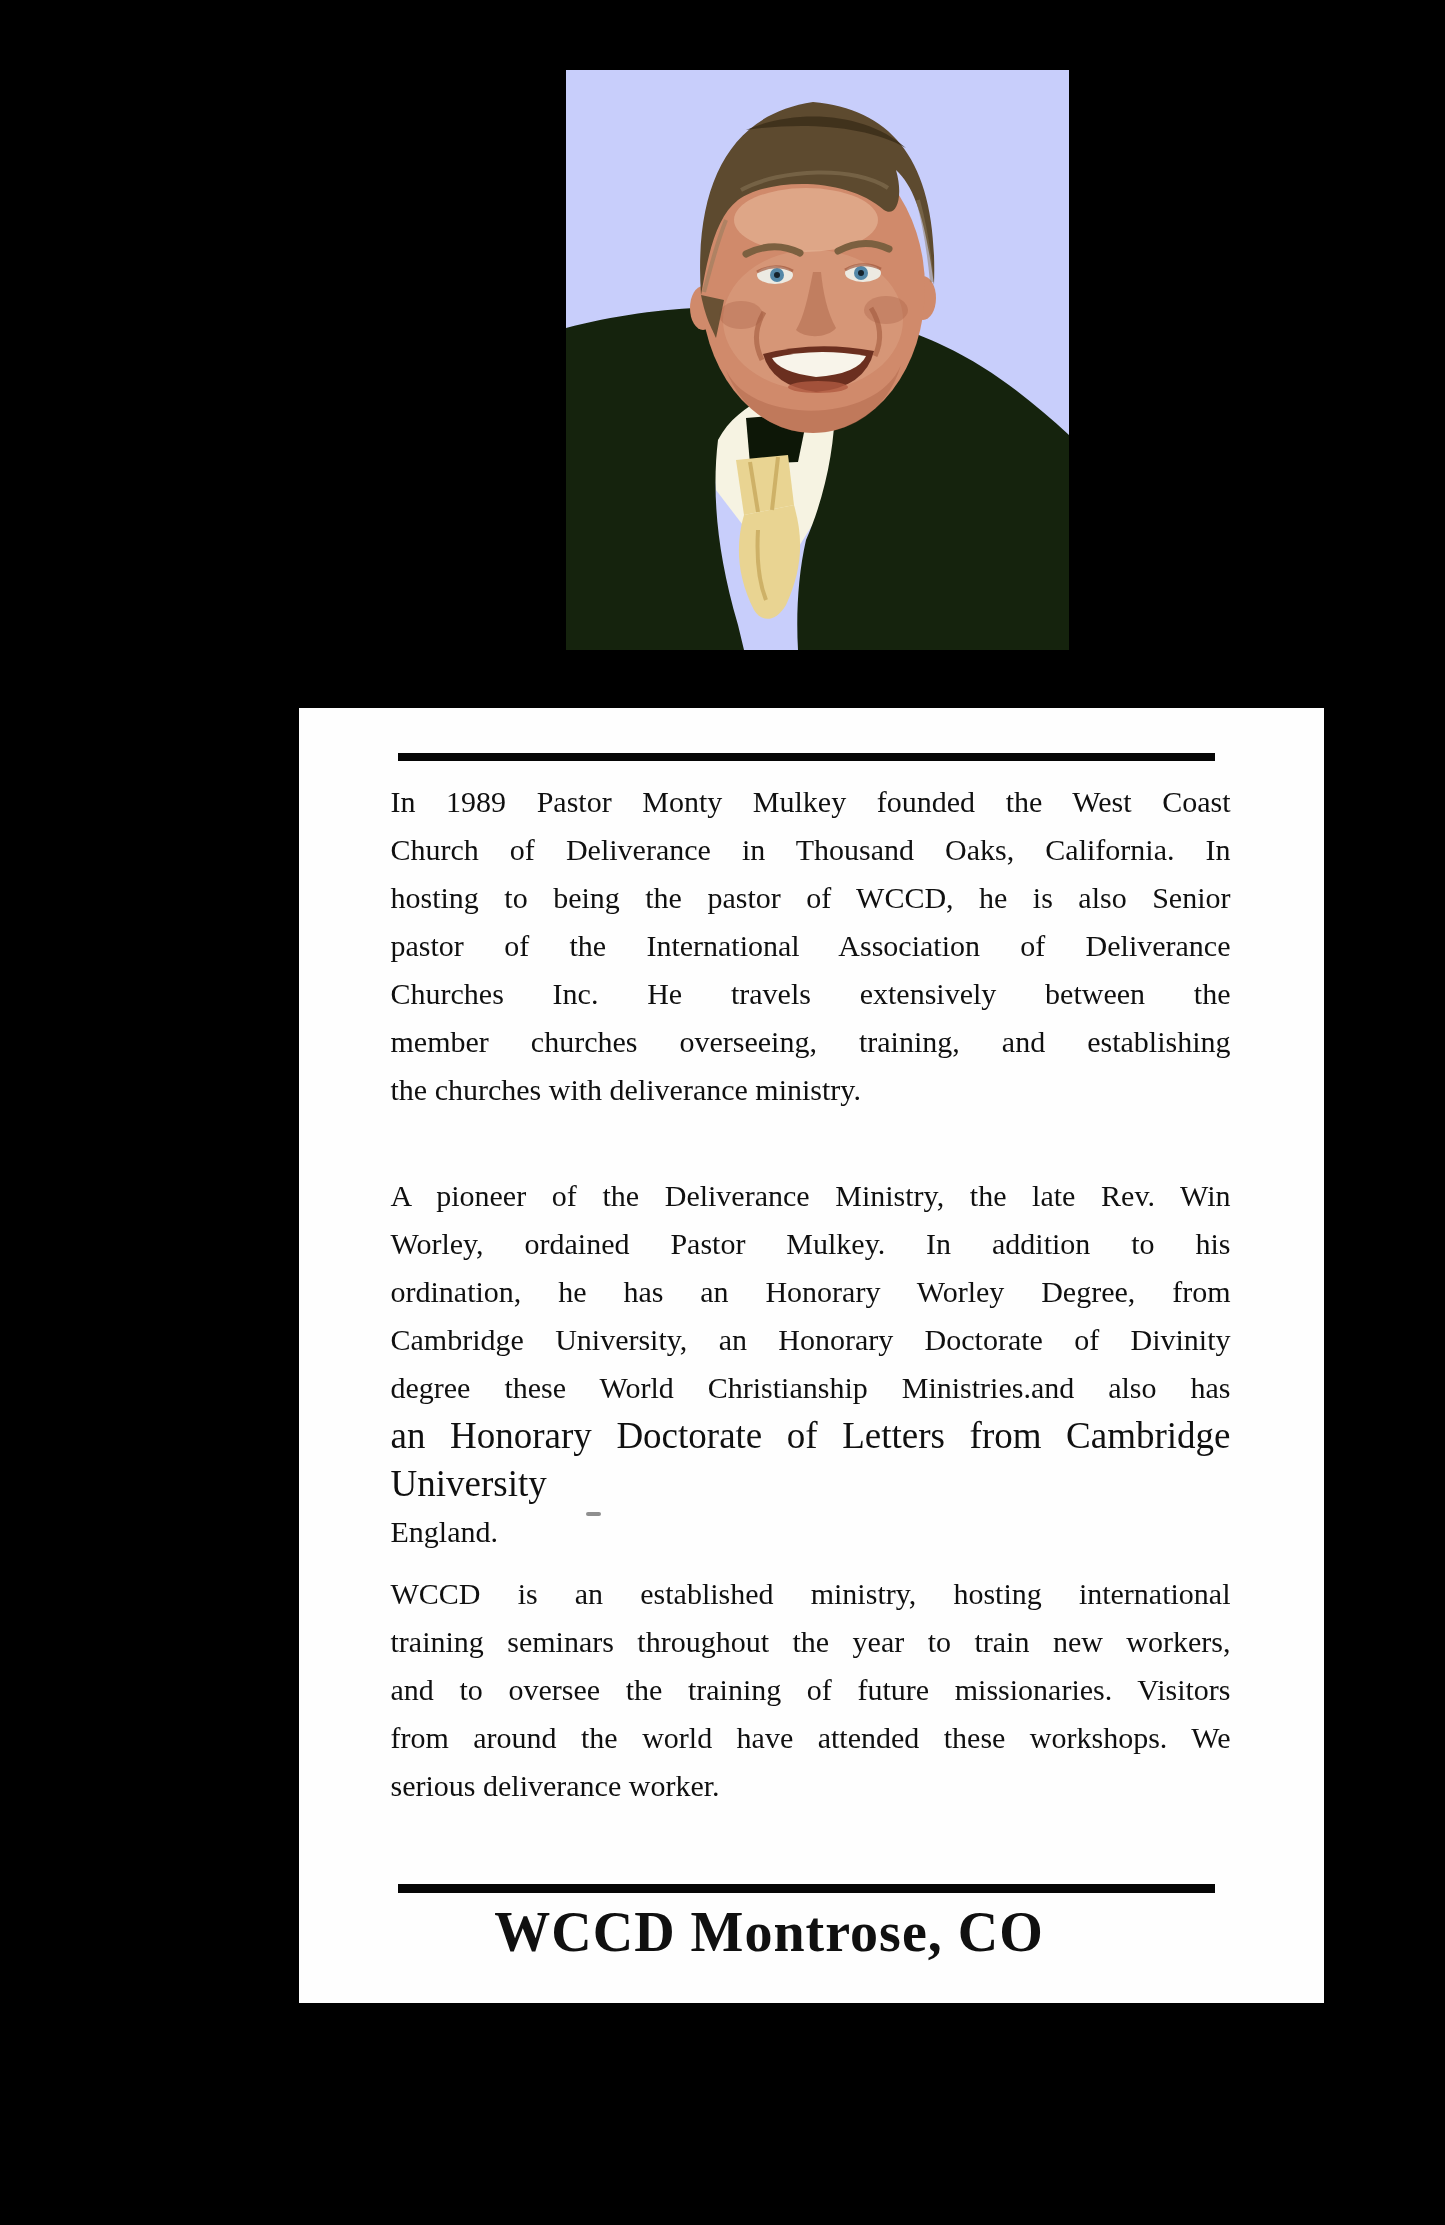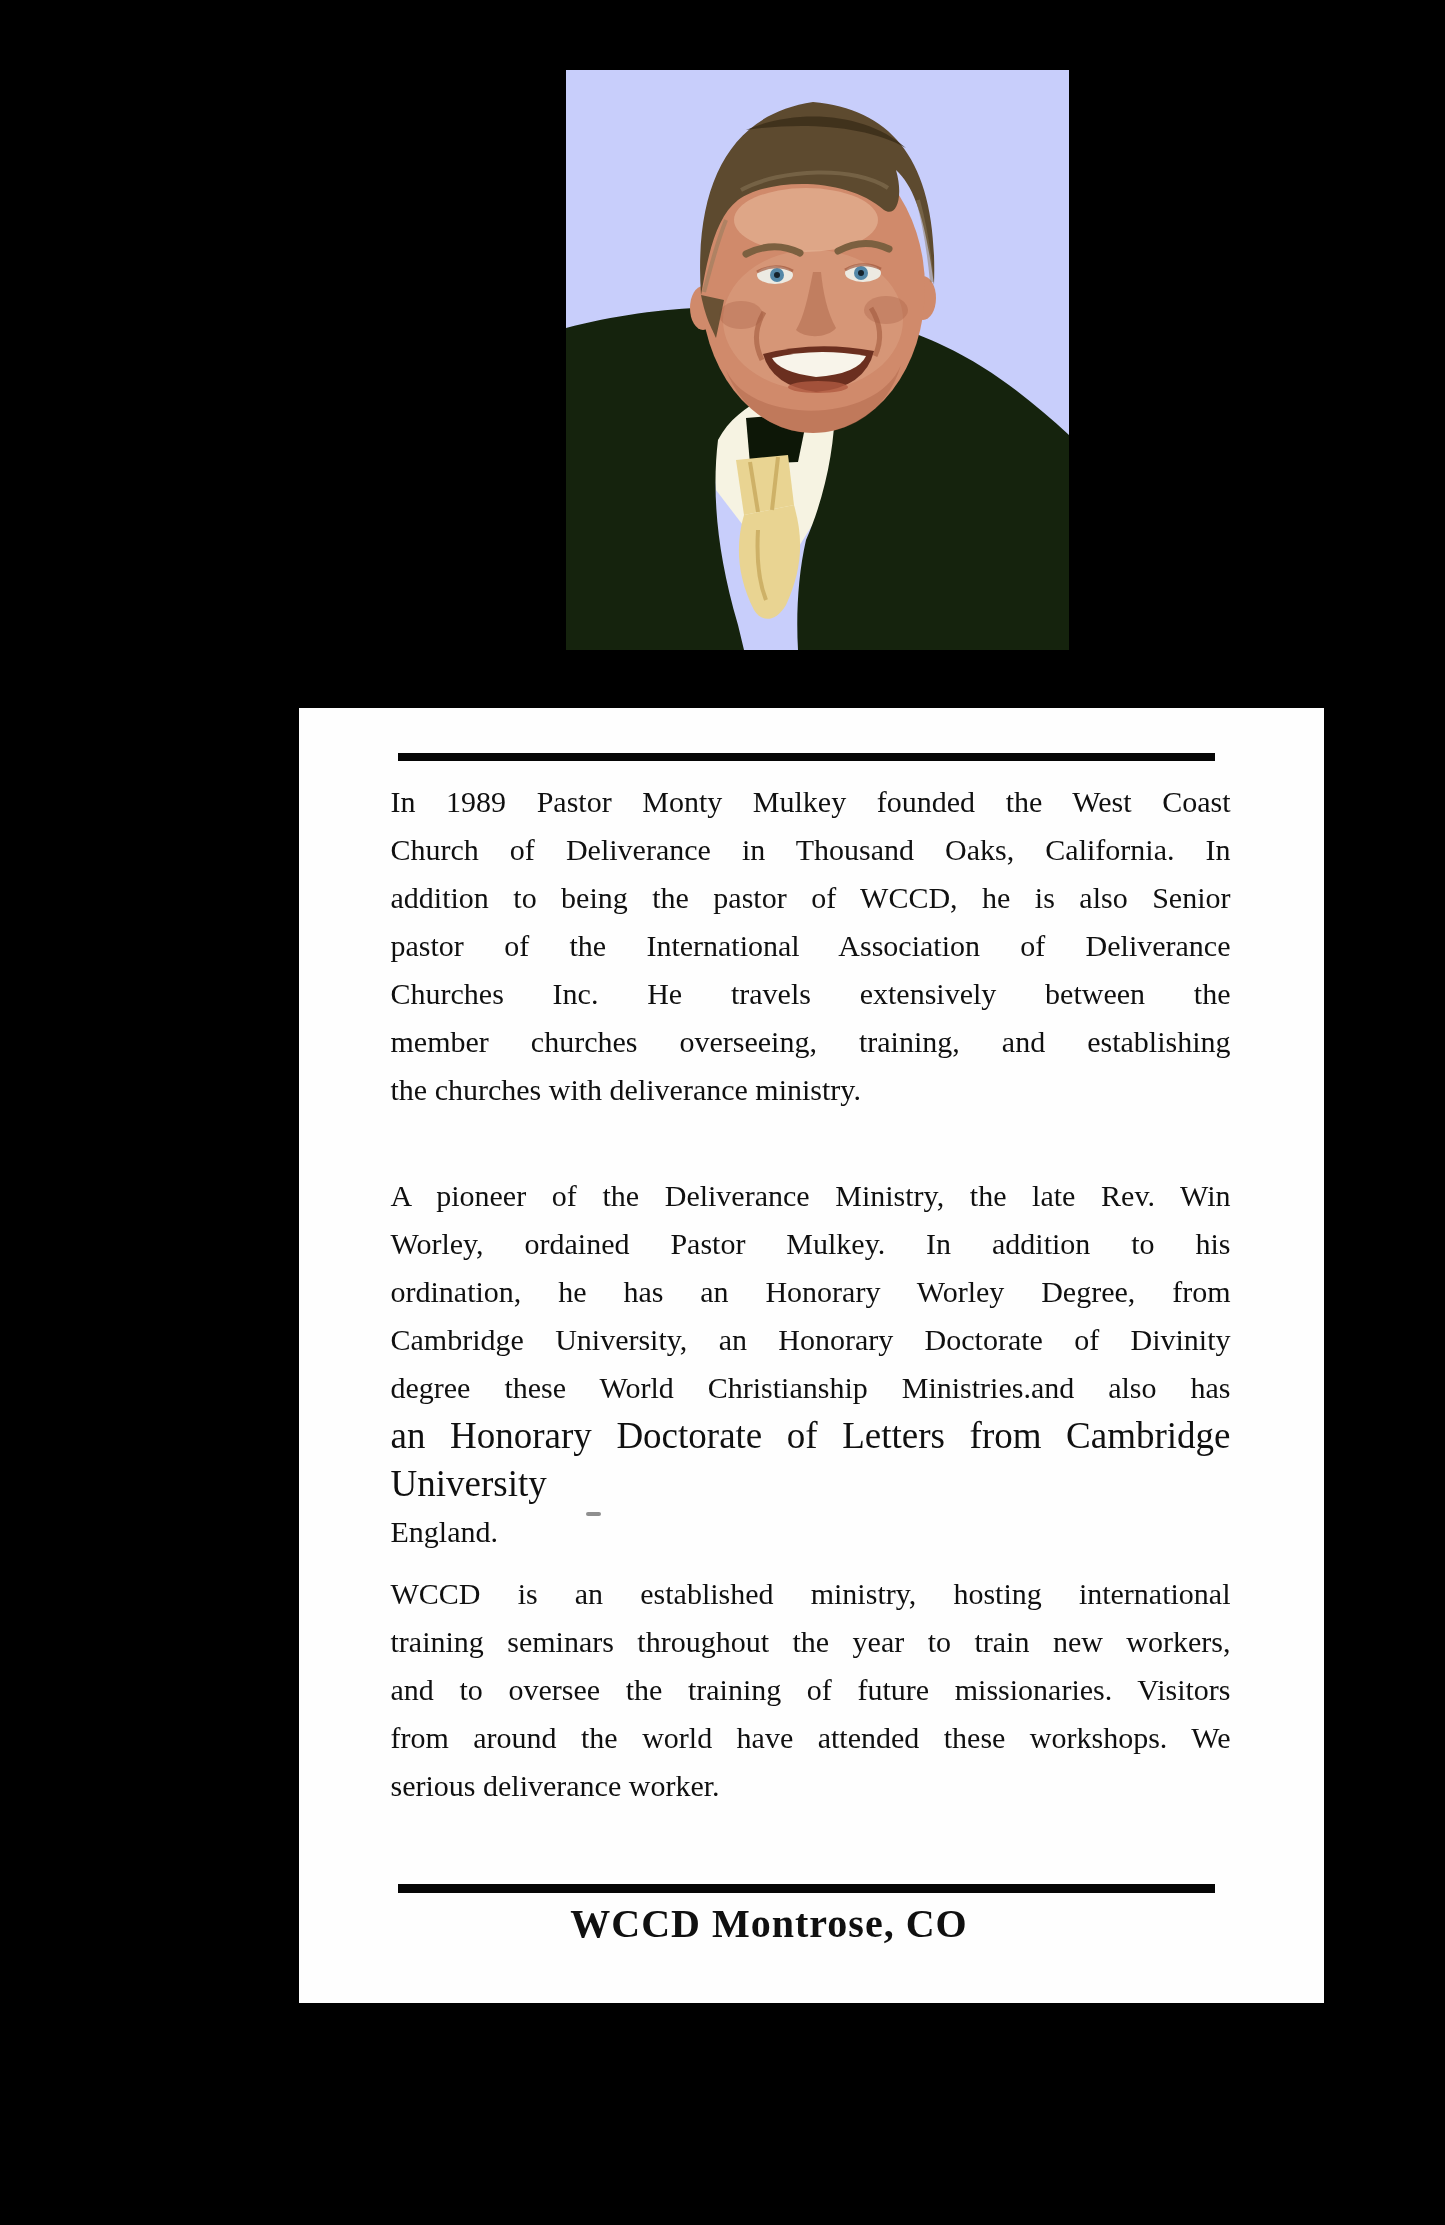--- a/index.html
+++ b/index.html
@@ -32,21 +32,21 @@
   .line{text-align:justify;text-align-last:justify;white-space:normal;}
   .line.end{text-align-last:left;}
   .line.small{font-size:37px;}
   .artifact{
     position:absolute;left:287px;top:804px;width:15px;height:4px;
     background:var(--artifact,#8f8f8f);border-radius:2px;
   }
   .footer{
     position:absolute;left:0;top:1192px;width:100%;
     box-sizing:border-box;padding-right:84px;
-    text-align:center;font-weight:bold;font-size:40px;
+    text-align:center;font-weight:bold;font-size:56px;
     color:var(--ink,#111);letter-spacing:1px;
   }
 </style>
 </head>
 <body>
 
 <div class="page">
 
   <div class="photo">
     <svg viewBox="0 0 503 580" preserveAspectRatio="none">
@@ -114,21 +114,21 @@
       </g>
     </svg>
   </div>
 
   <div class="card">
     <div class="rule top"></div>
 
     <div class="para" id="para1">
       <div class="line">In 1989 Pastor Monty Mulkey founded the West Coast</div>
       <div class="line">Church of Deliverance in Thousand Oaks, California.   In</div>
-      <div class="line">addition to being the pastor of WCCD, he is also Senior</div>
+      <div class="line">hosting to being the pastor of WCCD, he is also Senior</div>
       <div class="line">pastor of the International Association of Deliverance</div>
       <div class="line">Churches Inc.   He travels extensively between the</div>
       <div class="line">member churches overseeing, training, and establishing</div>
       <div class="line end">the churches with deliverance ministry.</div>
     </div>
 
     <div class="para" id="para2">
       <div class="line">A pioneer of the Deliverance Ministry, the late Rev. Win</div>
       <div class="line">Worley, ordained Pastor Mulkey.   In addition to his</div>
       <div class="line">ordination, he has an Honorary Worley Degree, from</div>

